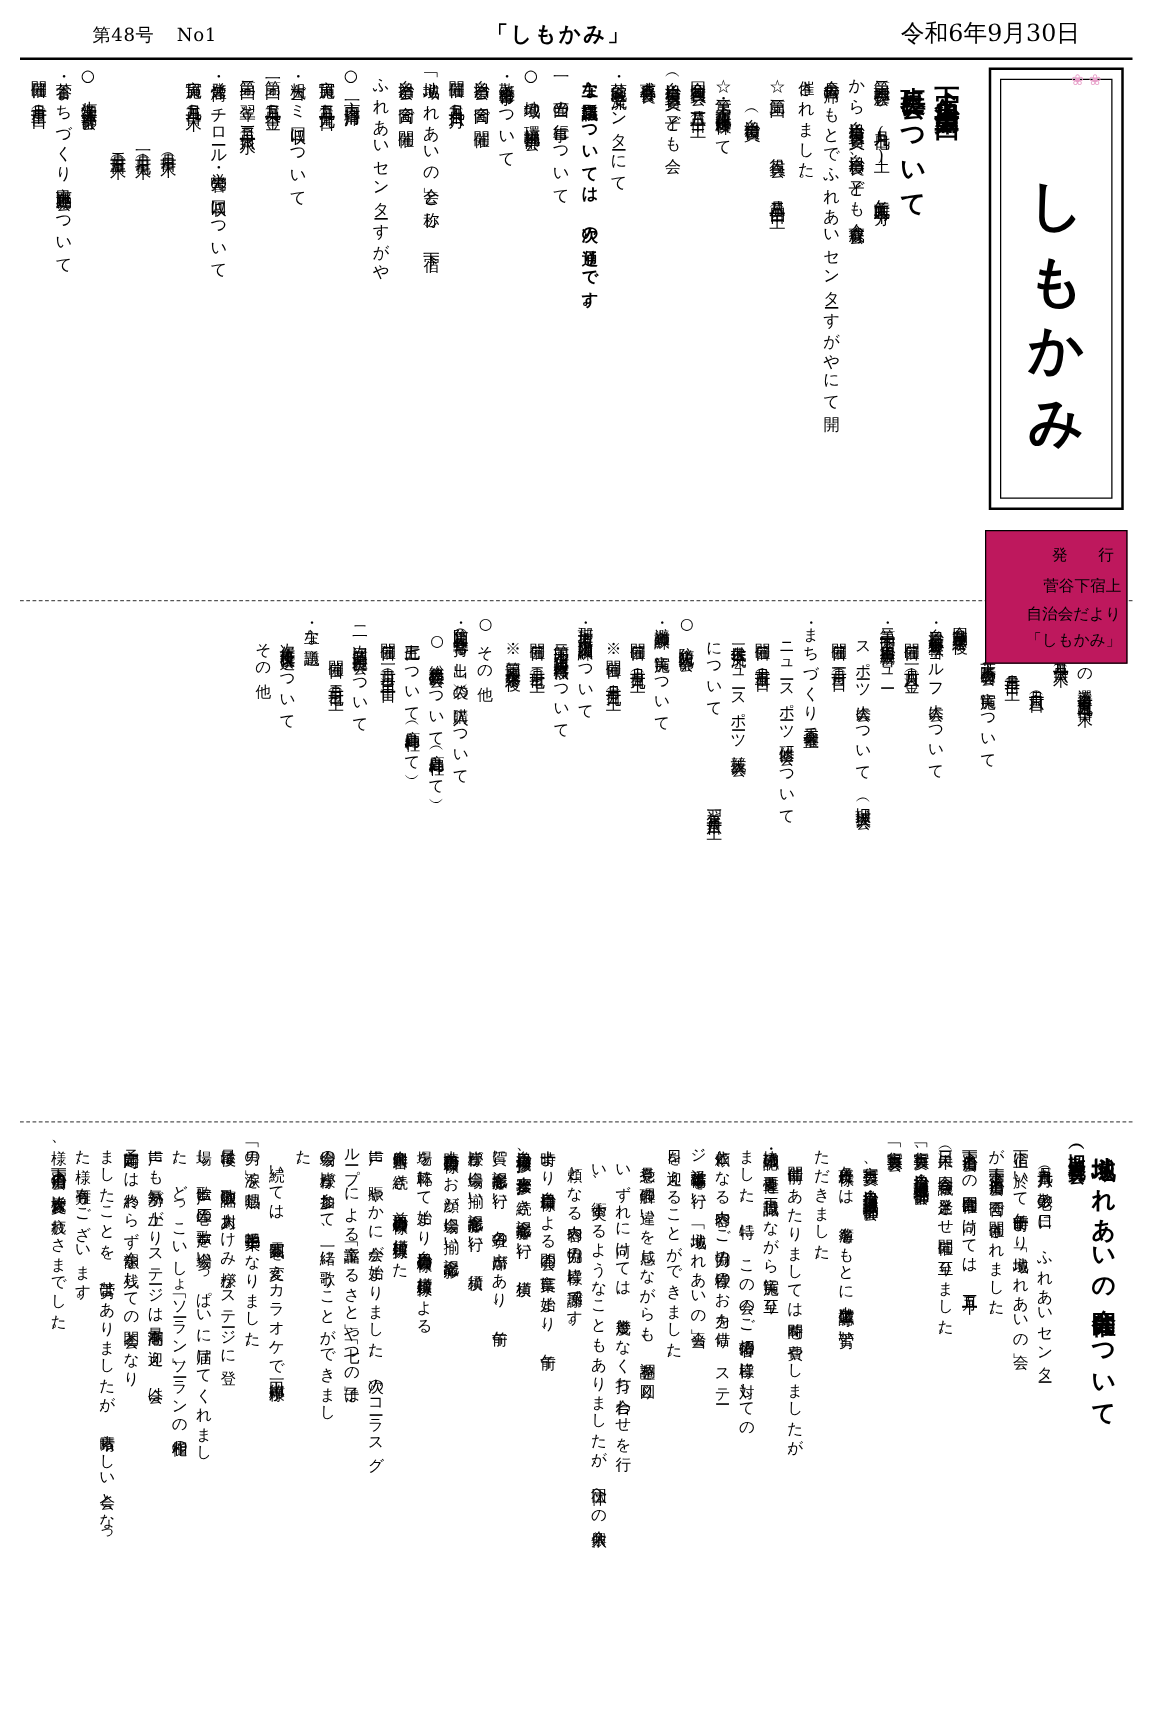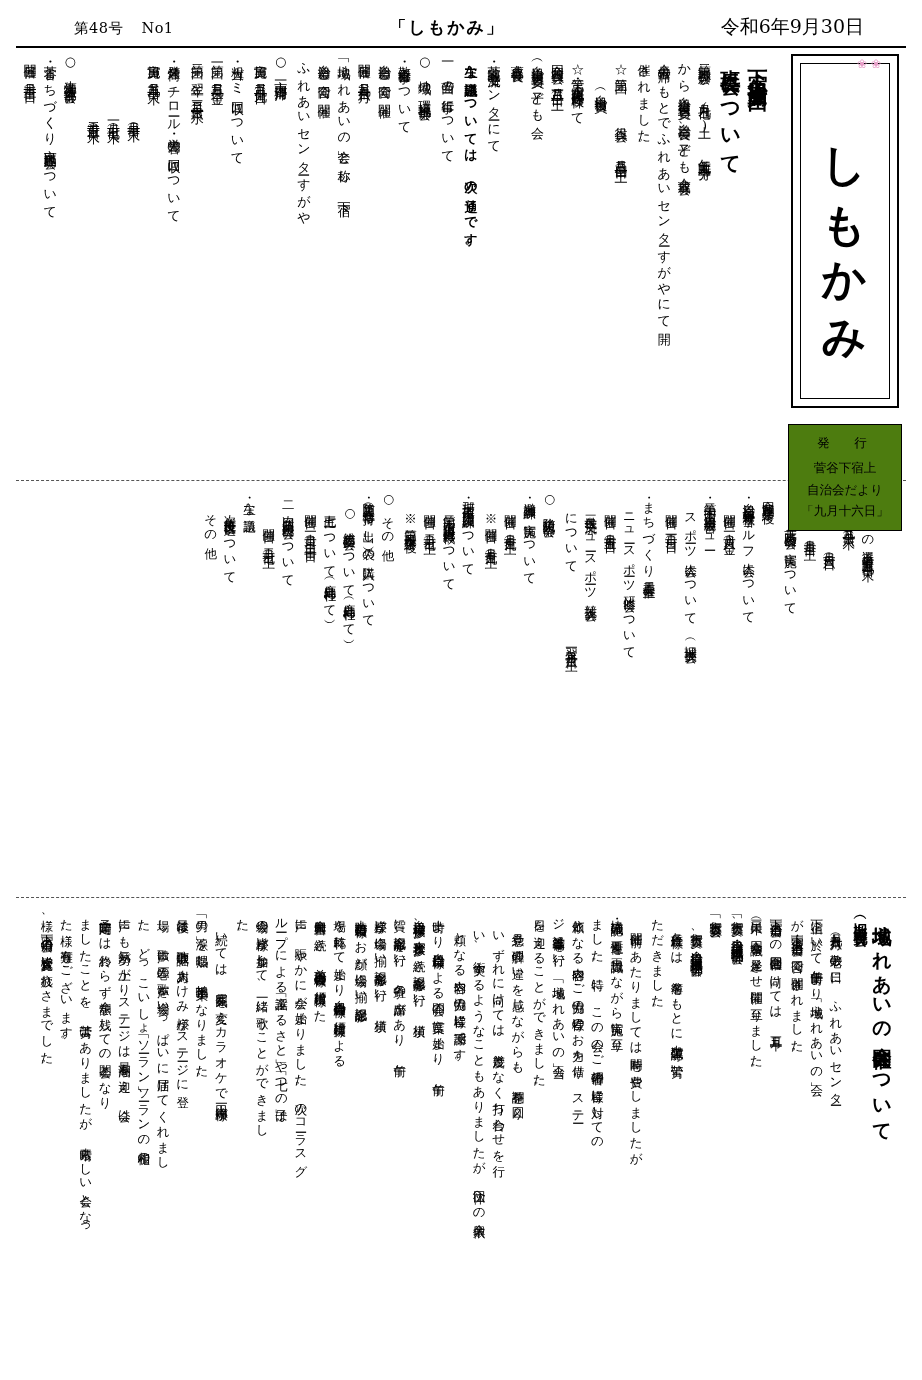--- a/index.html
+++ b/index.html
@@ -67,27 +67,26 @@
   }
   .logo-text{
     writing-mode:vertical-rl;-webkit-writing-mode:vertical-rl;
     text-orientation:upright;
     font-size:44px;font-weight:bold;letter-spacing:8px;
     font-family:"DejaVu Serif","Liberation Serif",serif;
   }
   .pub-box{
     margin-top:16px;
     border:1px solid #000;
-    background:#4d7c0f;
+    background:#be185d;
     width:104px;
     padding:8px 4px;
-    text-align:center;
+    text-align:right;
     font-size:12.5px;
     line-height:1.7;
-    font-family:Liberation Serif, serif;
   }
   .pub-box .t{letter-spacing:6px;margin-bottom:4px;}
   .sakura{
     position:absolute;right:16px;top:2px;
     font-size:12px;color:#e79ec8;letter-spacing:0px;line-height:1;
   }
   .title1{
     writing-mode:vertical-rl;-webkit-writing-mode:vertical-rl;
     text-orientation:upright;
     font-size:20px;font-weight:bold;letter-spacing:3px;
@@ -142,21 +141,21 @@
       <div class="logo-box">
         <div class="sakura">❀ ❀</div>
         <div class="logo-inner">
           <div class="logo-text">しもかみ</div>
         </div>
       </div>
       <div class="pub-box">
         <div class="t">発　行</div>
         <div style="white-space:pre-line">菅谷下宿上
 自治会だより
-「九月十六日」</div>
+「しもかみ」</div>
       </div>
     </div>
 
     <div class="title1">
       <div>下宿上自治会第二回</div>
       <div class="title1b">班長会について</div>
     </div>
 
     <div class="body1">
       <div class="col">第二回班長会が、九月七日(土)　午前九時三十分

